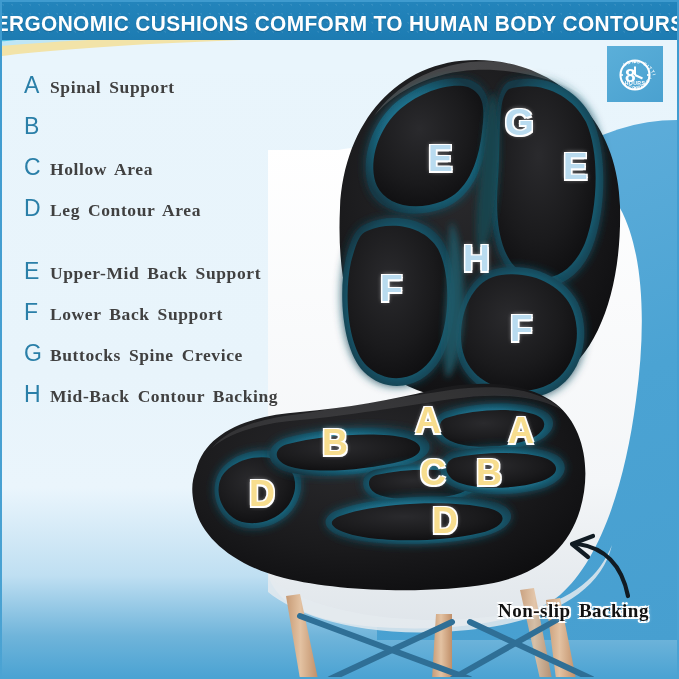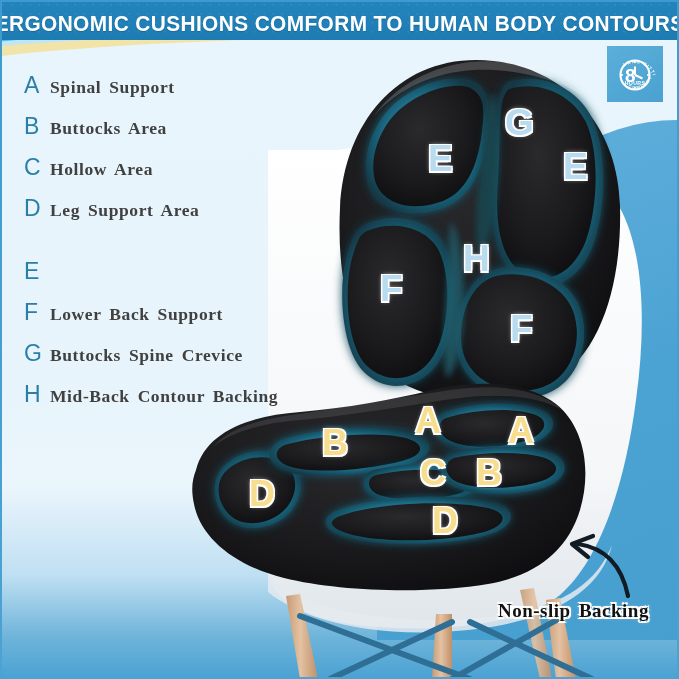--- a/index.html
+++ b/index.html
@@ -437,37 +437,37 @@
   </div>
 
   <div class="legend">
     <div class="legend-group">
       <div class="legend-row">
         <span class="legend-key">A</span>
         <span class="legend-label">Spinal Support</span>
       </div>
       <div class="legend-row">
         <span class="legend-key">B</span>
-        <span class="legend-label">Buttocks Area</span>
       </div>
       <div class="legend-row">
         <span class="legend-key">C</span>
         <span class="legend-label">Hollow Area</span>
       </div>
       <div class="legend-row">
         <span class="legend-key">D</span>
-        <span class="legend-label">Leg Support Area</span>
+        <span class="legend-label">Leg Contour Area</span>
       </div>
     </div>
 
     <div class="legend-gap"></div>
 
     <div class="legend-group">
       <div class="legend-row">
         <span class="legend-key">E</span>
+        <span class="legend-label">Upper-Mid Back Support</span>
       </div>
       <div class="legend-row">
         <span class="legend-key">F</span>
         <span class="legend-label">Lower Back Support</span>
       </div>
       <div class="legend-row">
         <span class="legend-key">G</span>
         <span class="legend-label">Buttocks Spine Crevice</span>
       </div>
       <div class="legend-row">

